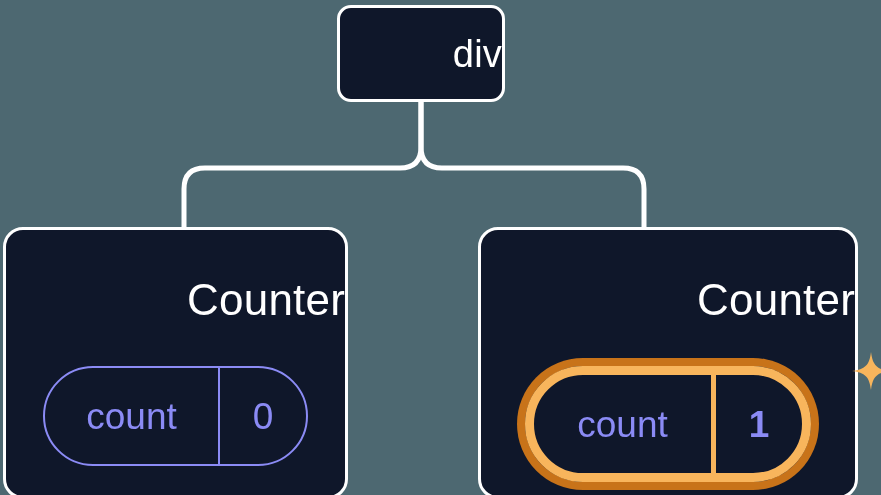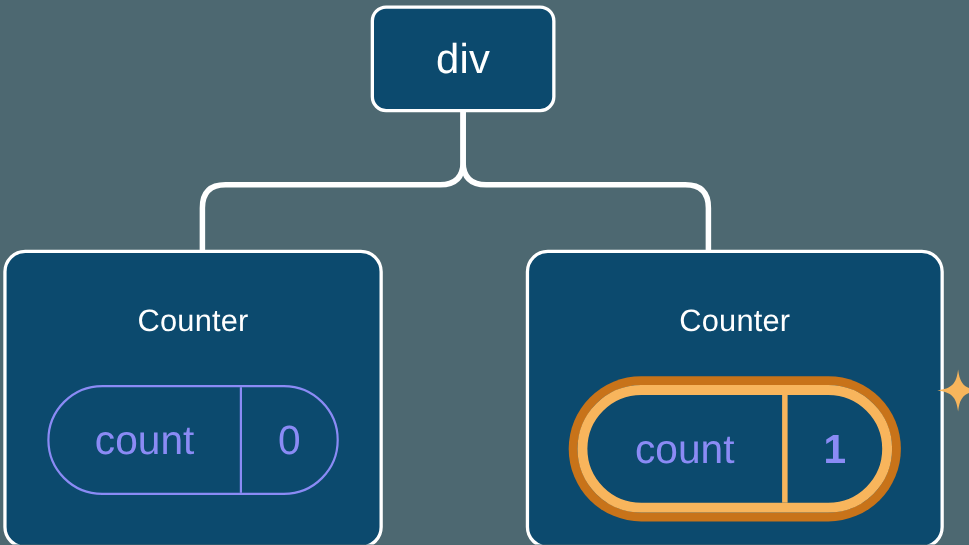--- a/index.html
+++ b/index.html
@@ -28,26 +28,26 @@
     left: 0; top: 0;
     width: 881px;
     height: 495px;
     pointer-events: none;
   }
 
   
   .node {
     position: absolute;
     box-sizing: border-box;
-    background: #0c4a6e;
+    background: #0f172a;
     border: 3px solid #ffffff;
     border-radius: 16px;
     display: flex;
     flex-direction: column;
-    align-items: center;
+    align-items: flex-end;
   }
 
   .node.root {
     left: 337px;
     top: 5px;
     width: 168px;
     height: 97px;
     justify-content: center;
     border-radius: 14px;
   }
@@ -62,21 +62,21 @@
   .node.child {
     top: 227px;
     height: 272px;
     border-radius: 20px;
   }
   .node.child.left  { left: 3px;   width: 345px; }
   .node.child.right { left: 478px; width: 380px; }
 
   .node-title {
     color: #ffffff;
-    font-size: 28px;
+    font-size: 44px;
     font-weight: 400;
     line-height: 1;
     margin-top: 48px;
     letter-spacing: 0.2px;
   }
 
   
   .pill-wrap {
     position: relative;
     margin-top: 44px;

